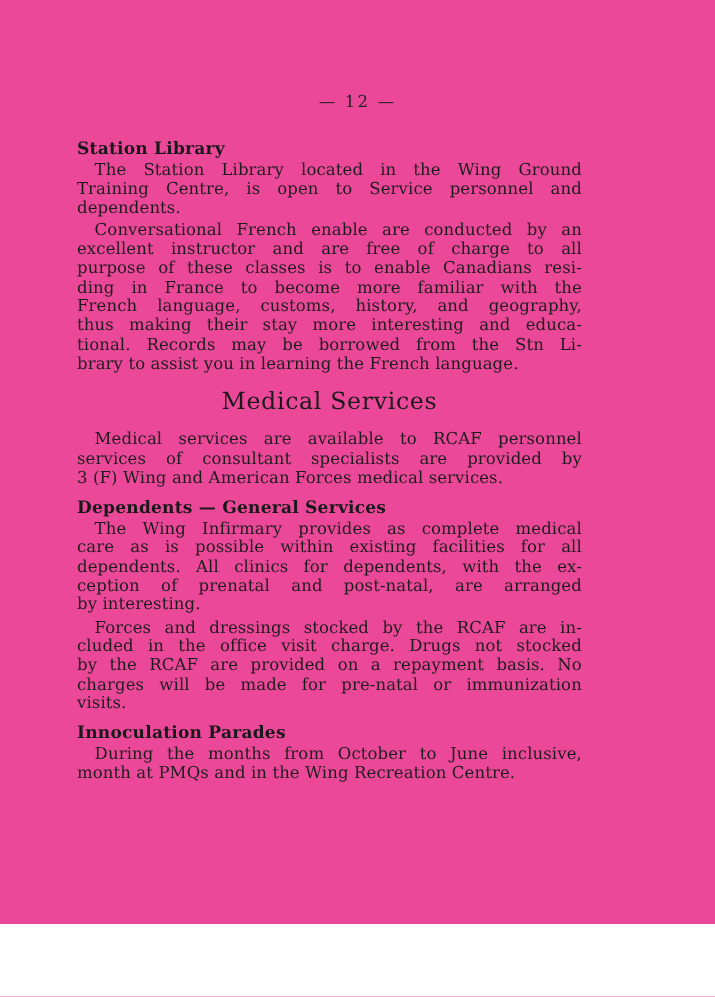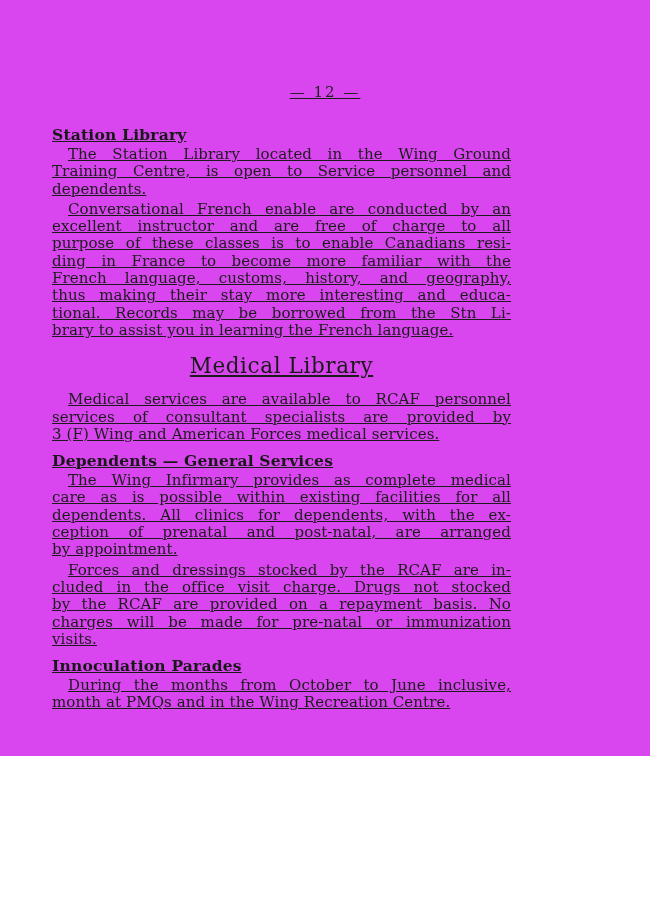--- a/index.html
+++ b/index.html
@@ -3,37 +3,36 @@
 <meta charset="utf-8">
 <style>
   html, body {
     margin: 0;
     padding: 0;
     background: #ffffff;
   }
   .page {
     position: relative;
     width: 650px;
-    height: 756px;
-    background: #d946ef;
+    height: 840px;
+    background: #ec4899;
     overflow: hidden;
     font-family: "DejaVu Serif", "Liberation Serif", serif;
     color: #1c1c1c;
-    text-decoration: underline;
   }
   .pagenum {
     padding-top: 84px;
     text-align: center;
     font-size: 15px;
     line-height: 16px;
     letter-spacing: 2px;
     color: #222;
   }
   .content {
-    margin-left: 52px;
+    margin-left: 70px;
     width: 459px;
   }
   .subhead {
     margin: 0;
     margin-top: 9px;
     margin-bottom: 3px;
     font-size: 15.5px;
     line-height: 17px;
     font-weight: bold;
     letter-spacing: 0.2px;
@@ -95,36 +94,36 @@
         <div class="tline">Conversational French enable are conducted by an</div>
         <div class="tline">excellent instructor and are free of charge to all</div>
         <div class="tline">purpose of these classes is to enable Canadians resi-</div>
         <div class="tline">ding in France to become more familiar with the</div>
         <div class="tline">French language, customs, history, and geography,</div>
         <div class="tline">thus making their stay more interesting and educa-</div>
         <div class="tline">tional. Records may be borrowed from the Stn Li-</div>
         <div class="tline">brary to assist you in learning the French language.</div>
       </div>
 
-    <h1 class="main-heading">Medical Library</h1>
+    <h1 class="main-heading">Medical Services</h1>
 
     <div class="para">
         <div class="tline">Medical services are available to RCAF personnel</div>
         <div class="tline">services of consultant specialists are provided by</div>
         <div class="tline">3 (F) Wing and American Forces medical services.</div>
       </div>
 
     <h2 class="subhead">Dependents — General Services</h2>
 
     <div class="para">
         <div class="tline">The Wing Infirmary provides as complete medical</div>
         <div class="tline">care as is possible within existing facilities for all</div>
         <div class="tline">dependents. All clinics for dependents, with the ex-</div>
         <div class="tline">ception of prenatal and post-natal, are arranged</div>
-        <div class="tline">by appointment.</div>
+        <div class="tline">by interesting.</div>
       </div>
 
     <div class="para">
         <div class="tline">Forces and dressings stocked by the RCAF are in-</div>
         <div class="tline">cluded in the office visit charge. Drugs not stocked</div>
         <div class="tline">by the RCAF are provided on a repayment basis. No</div>
         <div class="tline">charges will be made for pre-natal or immunization</div>
         <div class="tline">visits.</div>
       </div>
 

